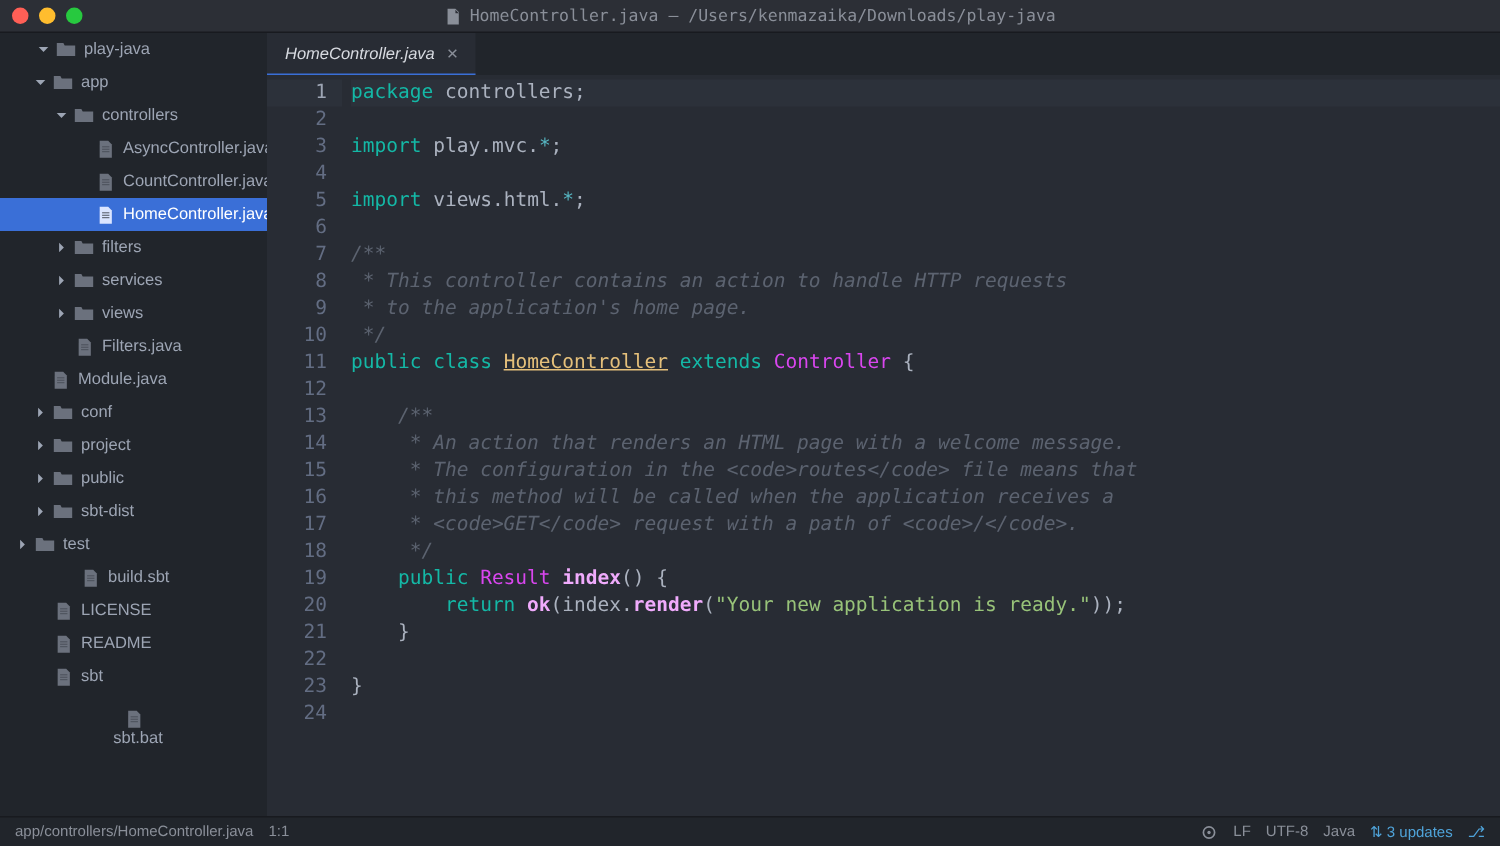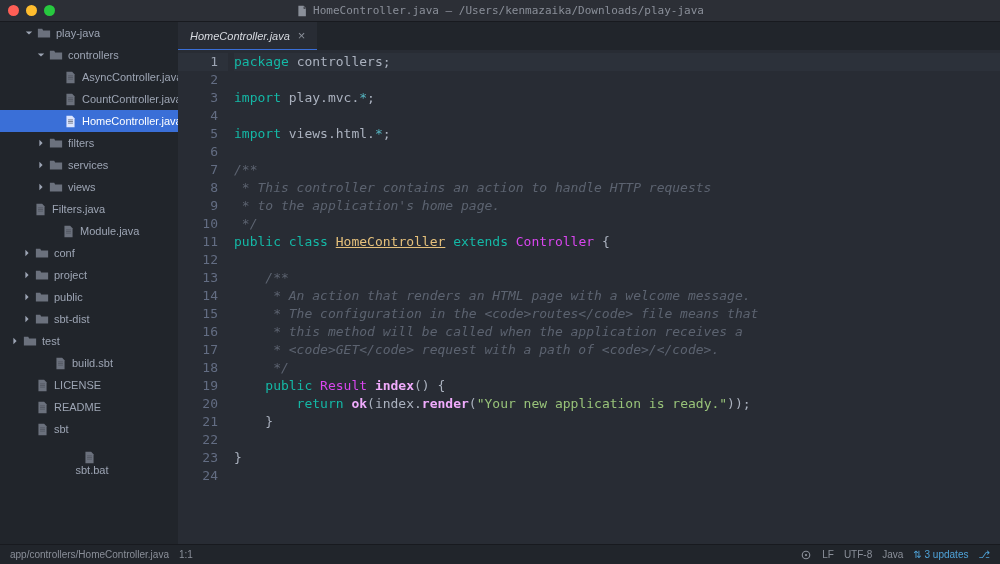--- a/index.html
+++ b/index.html
@@ -76,31 +76,44 @@
             <path fill="#9da5b4" d="M1 3l4 4 4-4z"></path>
           </svg>
         </span>
         <span class="tree-icon">
           <svg viewBox="0 0 16 16" width="14" height="14">
             <path class="folder-svg" d="M1 3h5l1 2h8v8H1z"></path>
           </svg>
         </span>
         <span>play-java</span>
       </div>
-      <div class="tree-item" style="padding-left: 36px;">
+      <div class="tree-item" style="padding-left: 22px;">
         <span class="tree-chevron">
           <svg viewBox="0 0 10 10" width="8" height="8">
             <path fill="#9da5b4" d="M1 3l4 4 4-4z"></path>
           </svg>
         </span>
         <span class="tree-icon">
           <svg viewBox="0 0 16 16" width="14" height="14">
             <path class="folder-svg" d="M1 3h5l1 2h8v8H1z"></path>
           </svg>
         </span>
+        <span>app</span>
+      </div>
+      <div class="tree-item" style="padding-left: 36px;">
+        <span class="tree-chevron">
+          <svg viewBox="0 0 10 10" width="8" height="8">
+            <path fill="#9da5b4" d="M1 3l4 4 4-4z"></path>
+          </svg>
+        </span>
+        <span class="tree-icon">
+          <svg viewBox="0 0 16 16" width="14" height="14">
+            <path class="folder-svg" d="M1 3h5l1 2h8v8H1z"></path>
+          </svg>
+        </span>
         <span>controllers</span>
       </div>
       <div class="tree-item" style="padding-left: 50px;">
         <span class="tree-chevron"></span>
         <span class="tree-icon">
           <svg viewBox="0 0 16 16" width="13" height="13">
             <path class="file-svg" d="M3 1h7l3 3v11H3V1z"></path>
             <path fill="none" stroke="#4a4f59" stroke-width="0.8" d="M5 6h6M5 8h6M5 10h6"></path>
           </svg>
         </span>
@@ -158,31 +171,31 @@
             <path fill="#9da5b4" d="M3 1l4 4-4 4z"></path>
           </svg>
         </span>
         <span class="tree-icon">
           <svg viewBox="0 0 16 16" width="14" height="14">
             <path class="folder-svg" d="M1 3h5l1 2h8v8H1z"></path>
           </svg>
         </span>
         <span>views</span>
       </div>
+      <div class="tree-item" style="padding-left: 36px;">
+        <span class="tree-chevron"></span>
+        <span class="tree-icon">
+          <svg viewBox="0 0 16 16" width="13" height="13">
+            <path class="file-svg" d="M3 1h7l3 3v11H3V1z"></path>
+            <path fill="none" stroke="#4a4f59" stroke-width="0.8" d="M5 6h6M5 8h6M5 10h6"></path>
+          </svg>
+        </span>
+        <span>Filters.java</span>
+      </div>
       <div class="tree-item" style="padding-left: 20px;">
-        <span class="tree-chevron"></span>
-        <span class="tree-icon">
-          <svg viewBox="0 0 16 16" width="13" height="13">
-            <path class="file-svg" d="M3 1h7l3 3v11H3V1z"></path>
-            <path fill="none" stroke="#4a4f59" stroke-width="0.8" d="M5 6h6M5 8h6M5 10h6"></path>
-          </svg>
-        </span>
-        <span>Filters.java</span>
-      </div>
-      <div class="tree-item" style="padding-left: 48px;">
         <span class="tree-chevron"></span>
         <span class="tree-icon">
           <svg viewBox="0 0 16 16" width="13" height="13">
             <path class="file-svg" d="M3 1h7l3 3v11H3V1z"></path>
             <path fill="none" stroke="#4a4f59" stroke-width="0.8" d="M5 6h6M5 8h6M5 10h6"></path>
           </svg>
         </span>
         <span>Module.java</span>
       </div>
       <div class="tree-item" style="padding-left: 22px;">

